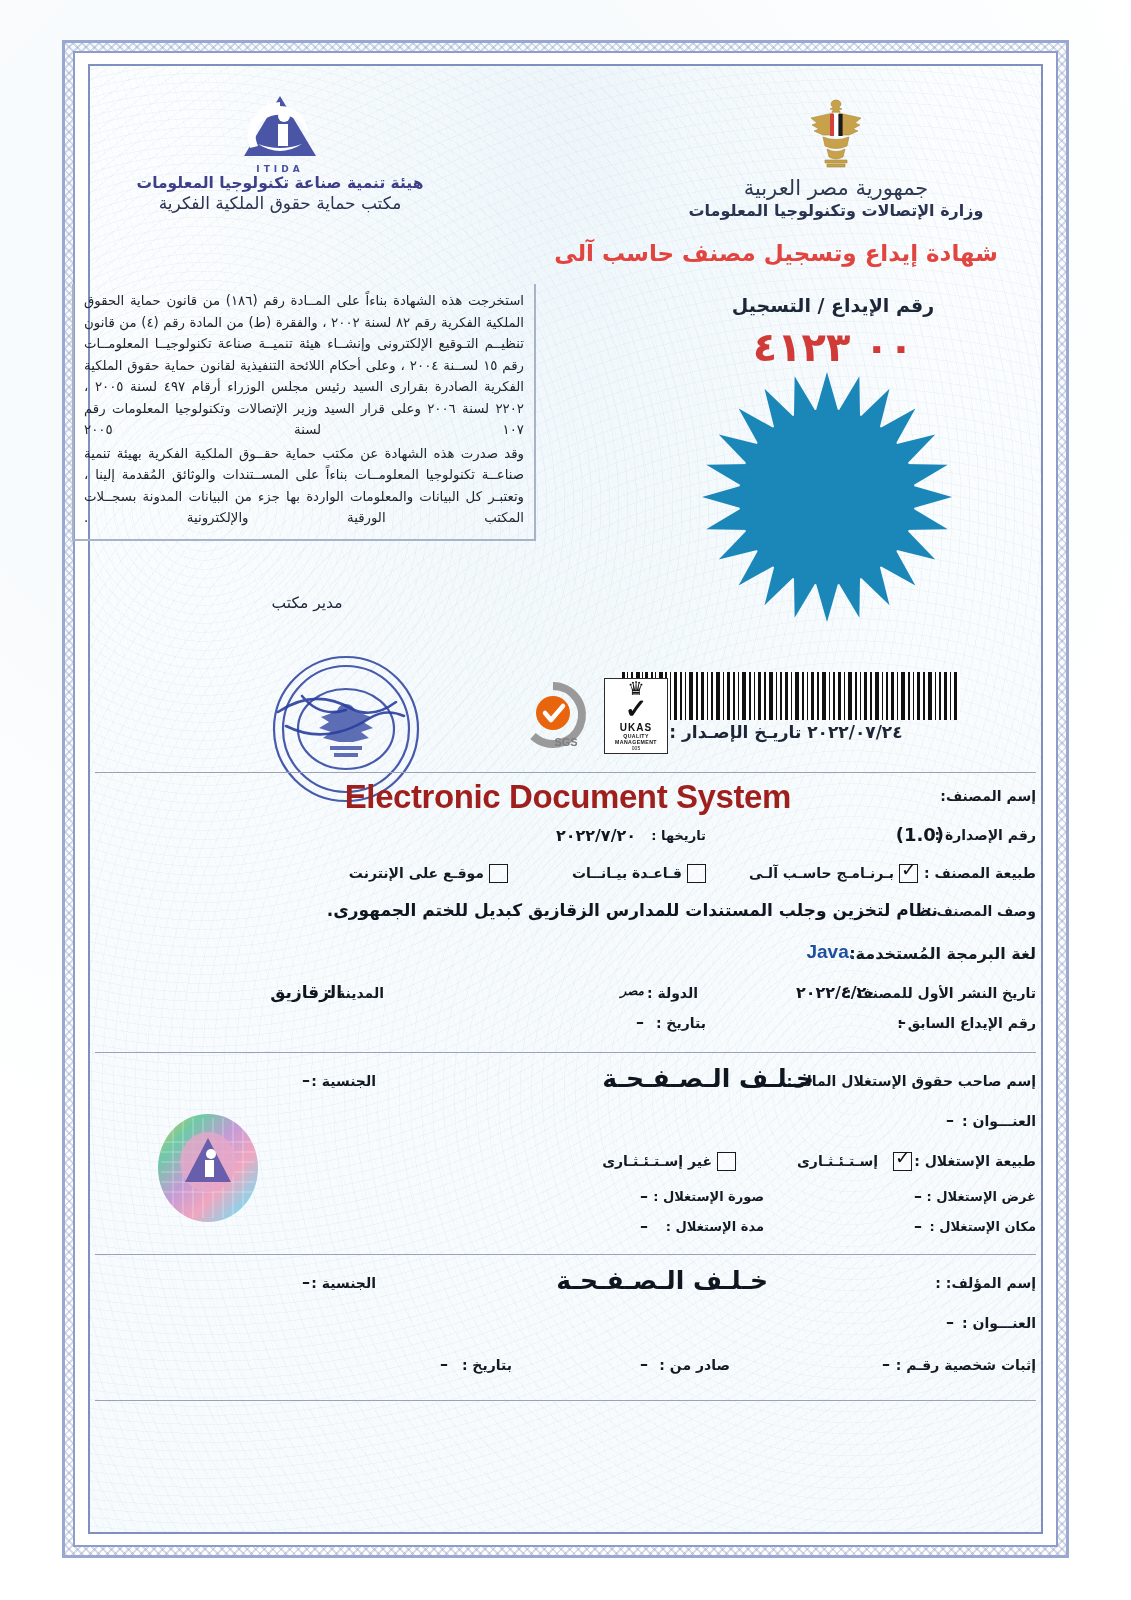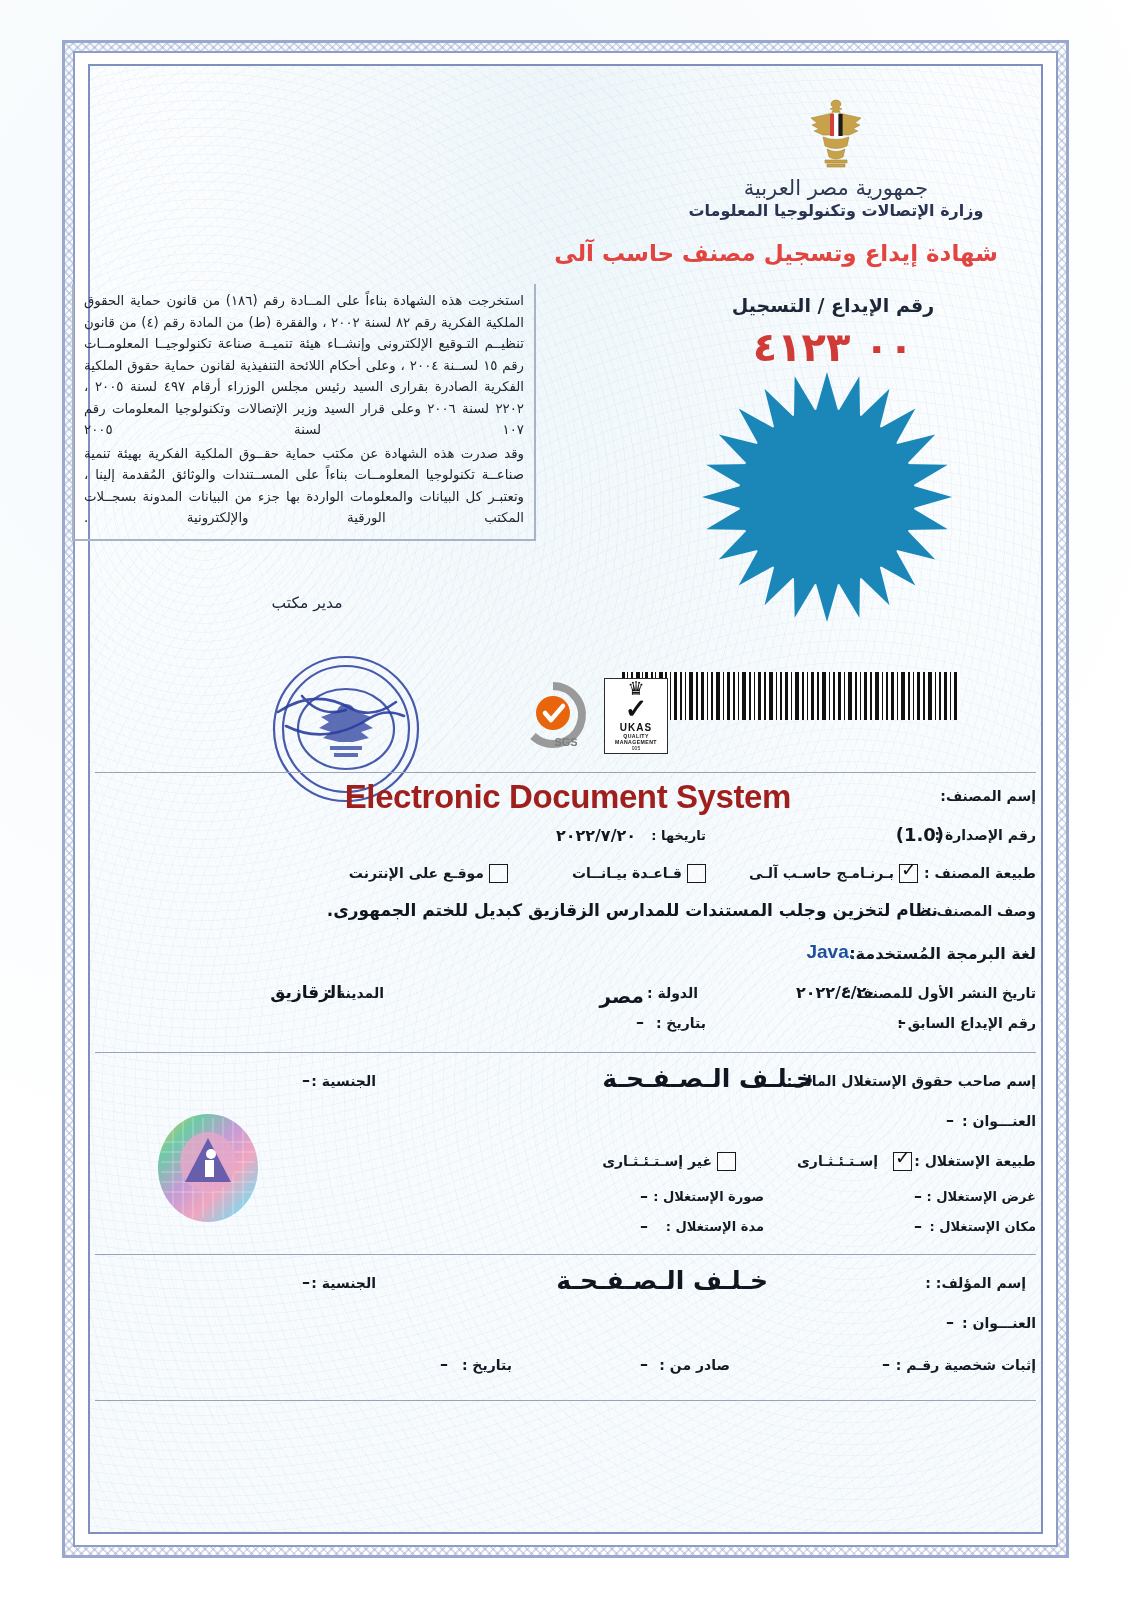--- a/index.html
+++ b/index.html
@@ -194,20 +194,33 @@
           <g>
             <rect x="27" y="20" width="4.2" height="22" fill="#d4403b"></rect>
             <rect x="31.2" y="20" width="4.2" height="22" fill="#ffffff"></rect>
             <rect x="35.4" y="20" width="4.2" height="22" fill="#1b1b1b"></rect>
           </g>
         </svg>
         <div class="gov-line1">جمهورية مصر العربية</div>
         <div class="gov-line2">وزارة الإتصالات وتكنولوجيا المعلومات</div>
       </div>
 
+      <div class="hdr-left">
+        <svg class="itida-logo" viewBox="0 0 92 80">
+          <path d="M46 6 L82 66 L10 66 Z" fill="#4a55a5"></path>
+          <path d="M18 44 a30 30 0 0 1 56 0 a24 24 0 0 0 -56 0 z" fill="#ffffff"></path>
+          <path d="M46 12 a34 34 0 0 0 -30 46 l8 -2 a27 27 0 0 1 22 -38 z" fill="#ffffff"></path>
+          <circle cx="50" cy="26" r="6" fill="#ffffff"></circle>
+          <path d="M44 34 h10 v22 h-10 z" fill="#ffffff"></path>
+          <path d="M24 54 q22 14 44 0 q-22 8 -44 0 z" fill="#ffffff"></path>
+        </svg>
+        <div class="itida-word">ITIDA</div>
+        <div class="itida-line1">هيئة تنمية صناعة تكنولوجيا المعلومات</div>
+        <div class="itida-line2">مكتب حماية حقوق الملكية الفكرية</div>
+      </div>
     </div>
 
     <div class="maintitle">شهادة إيداع وتسجيل مصنف حاسب آلى</div>
 
     <div class="legal">
       <p>استخرجت هذه الشهادة بناءاً على المــادة رقم (١٨٦) من قانون حماية الحقوق الملكية الفكرية رقم ٨٢ لسنة ٢٠٠٢ ، والفقرة (ط) من المادة رقم (٤) من قانون تنظيــم التـوقيع الإلكترونى وإنشــاء هيئة تنميــة صناعة تكنولوجيــا المعلومــات رقم ١٥ لســنة ٢٠٠٤ ، وعلى أحكام اللائحة التنفيذية لقانون حماية حقوق الملكية الفكرية الصادرة بقرارى السيد رئيس مجلس الوزراء أرقام ٤٩٧ لسنة ٢٠٠٥ ، ٢٢٠٢ لسنة ٢٠٠٦ وعلى قرار السيد وزير الإتصالات وتكنولوجيا المعلومات رقم ١٠٧ لسنة ٢٠٠٥</p>
       <p>وقد صدرت هذه الشهادة عن مكتب حماية حقــوق الملكية الفكرية بهيئة تنمية صناعــة تكنولوجيا المعلومــات بناءاً على المســتندات والوثائق المُقدمة إلينا ، وتعتبـر كل البيانات والمعلومات الواردة بها جزء من البيانات المدونة بسجــلات المكتب الورقية والإلكترونية .</p>
     </div>
 
     <div class="dep-label">رقم الإيداع / التسجيل</div>
@@ -361,20 +374,24 @@
         <rect x="303" y="0" width="2" height="48"></rect>
           <rect x="308" y="0" width="4" height="48"></rect>
         <rect x="315" y="0" width="1" height="48"></rect>
           <rect x="319" y="0" width="2" height="48"></rect>
         <rect x="324" y="0" width="3" height="48"></rect>
           <rect x="330" y="0" width="1" height="48"></rect>
         <rect x="334" y="0" width="3" height="48"></rect>
       </g>
     </svg>
 
+    <div class="issue-date">
+      <span>٢٠٢٢/٠٧/٢٤</span>
+      <span>تاريـخ الإصـدار :</span>
+    </div>
 
     <div class="sign-title">
       <div>مدير مكتب</div>
     </div>
 
     <svg class="stamp" viewBox="0 0 180 180">
       <g fill="none" stroke="#2a3f9e" stroke-width="2.2" opacity=".85">
         <circle cx="90" cy="95" r="72"></circle>
         <circle cx="90" cy="95" r="63"></circle>
         <ellipse cx="90" cy="95" rx="48" ry="40"></ellipse>
@@ -438,21 +455,21 @@
 
     <div class="row" style="top:868px;">
       <span class="lbl" style="position:absolute;right:0;top:4px;font-size:16px;">لغة البرمجة المُستخدمة:</span>
       <span class="javaval" style="position:absolute;right:182px;top:1px;">Java.</span>
     </div>
 
     <div class="row" style="top:910px;">
       <span class="lbl" style="position:absolute;right:0;top:3px;">تاريخ النشر الأول للمصنف :</span>
       <span style="position:absolute;right:160px;top:1px;font-size:16px;font-weight:bold;color:#101620;">٢٠٢٢/٤/٢٠</span>
       <span class="lbl" style="position:absolute;right:338px;top:3px;">الدولة :</span>
-      <span style="position:absolute;right:392px;top:2px;font-size:20px;font-weight:bold;color:#101620;">مصر</span>
+      <span style="position:absolute;right:392px;top:2px;font-size:12px;font-weight:bold;color:#101620;font-style:italic;">مصر</span>
       <span class="lbl" style="position:absolute;right:652px;top:3px;">المدينة :</span>
       <span style="position:absolute;right:694px;top:0px;font-size:17px;font-weight:bold;color:#101620;">الزقازيق</span>
     </div>
 
     <div class="row" style="top:940px;">
       <span class="lbl" style="position:absolute;right:0;top:3px;">رقم الإيداع السابق :</span>
       <span class="dash" style="position:absolute;right:130px;top:0;">–</span>
       <span class="lbl" style="position:absolute;right:330px;top:3px;">بتاريخ :</span>
       <span class="dash" style="position:absolute;right:392px;top:0;">–</span>
     </div>
@@ -511,21 +528,21 @@
       </g>
       <ellipse cx="55" cy="50" rx="28" ry="30" fill="#e6a8c8" opacity=".8"></ellipse>
       <path d="M55 26 L78 70 L32 70 Z" fill="#5a57a8" opacity=".9"></path>
       <circle cx="58" cy="42" r="5" fill="#ffffff"></circle>
       <rect x="52" y="48" width="9" height="17" fill="#ffffff"></rect>
     </svg>
 
     <div class="rule" style="top:1182px;"></div>
 
     <div class="row" style="top:1194px;">
-      <span class="lbl" style="position:absolute;right:10px;top:9px;">إسم المؤلف: :</span>
+      <span class="lbl" style="position:absolute;right:0;top:9px;">إسم المؤلف: :</span>
       <span class="bigval" style="position:absolute;right:268px;top:0;">خـلـف الـصـفـحـة</span>
       <span class="lbl" style="position:absolute;right:660px;top:9px;">الجنسية :</span>
       <span class="dash" style="position:absolute;right:726px;top:6px;">–</span>
     </div>
 
     <div class="row" style="top:1240px;">
       <span class="lbl" style="position:absolute;right:0;top:3px;">العنـــوان :</span>
       <span class="dash" style="position:absolute;right:82px;top:0;">–</span>
     </div>
 

